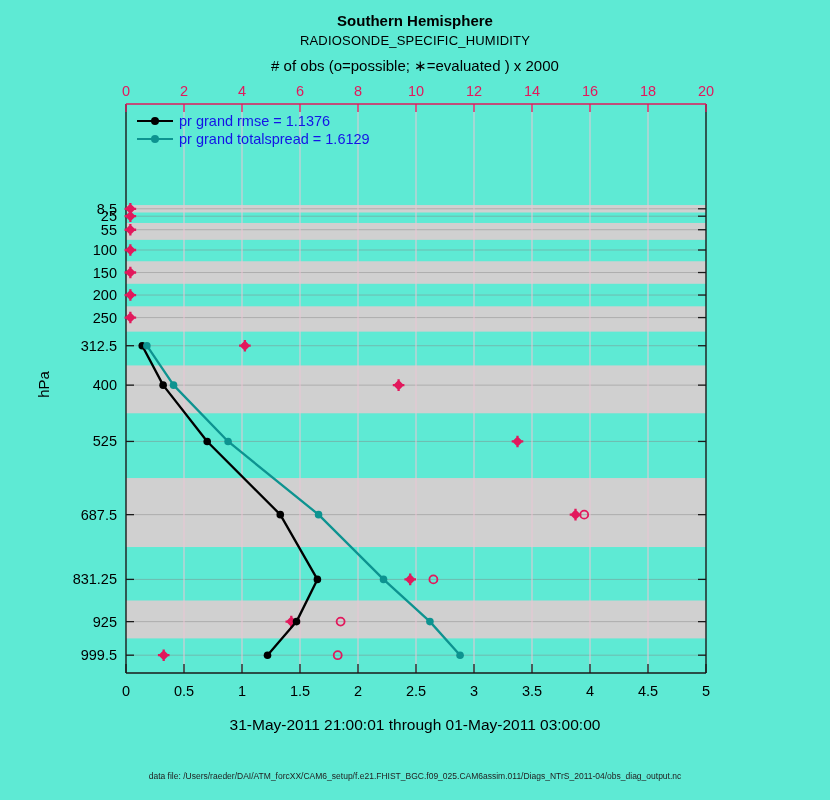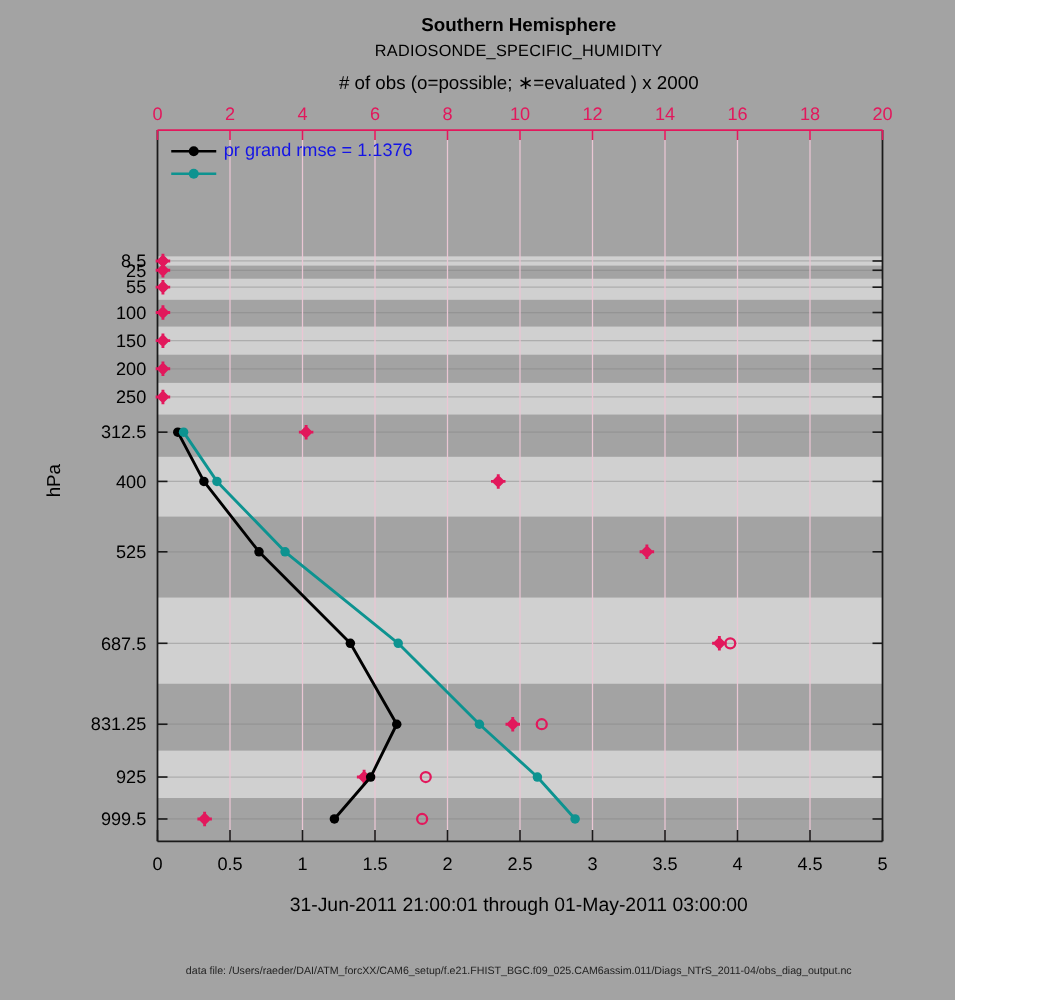--- a/index.html
+++ b/index.html
@@ -1,16 +1,16 @@
 <!DOCTYPE html>
 <html><head>
 <meta charset="utf-8">
 <style>
   html,body{margin:0;padding:0;background:#ffffff;}
-  #stage{position:relative;width:764px;height:800px;background:#a3a3a3;overflow:hidden;
+  #stage{position:relative;width:830px;height:800px;background:#5eead4;overflow:hidden;
          font-family:"Liberation Sans","DejaVu Sans",sans-serif;color:#000;}
   .ctr{position:absolute;left:0;width:830px;text-align:center;white-space:nowrap;}
   #title1{top:12px;font-size:15px;font-weight:bold;}
   #title2{top:33px;font-size:13px;font-weight:normal;letter-spacing:.2px;}
   #obslabel{top:57px;font-size:15px;font-weight:500;}
   #xlabel{top:698px;font-size:15px;}
   #timespan{top:716px;font-size:15.5px;}
   #datafile{top:771px;font-size:8.5px;color:#222;}
   #plot{position:absolute;left:0;top:0;}
   #ylabel{position:absolute;left:30px;top:376px;font-size:15px;transform:rotate(-90deg);transform-origin:center;}
@@ -210,18 +210,19 @@
     <div class="leg-row">
       <span class="leg-line" style="background-color: rgb(0, 0, 0);">
           <span class="leg-dot" style="background-color: rgb(0, 0, 0);"></span>
         </span>
       <span class="leg-txt" style="color: rgb(20, 20, 230); text-align: right;">pr grand rmse = 1.1376</span>
     </div>
     <div class="leg-row">
       <span class="leg-line" style="background-color: rgb(13, 147, 144);">
           <span class="leg-dot" style="background-color: rgb(13, 147, 144);"></span>
         </span>
+      <span class="leg-txt" style="color: rgb(20, 20, 230);">pr grand totalspread = 1.6129</span>
     </div>
   </div>
 
-  <div id="timespan" class="ctr">31-Jun-2011 21:00:01 through 01-May-2011 03:00:00</div>
+  <div id="timespan" class="ctr">31-May-2011 21:00:01 through 01-May-2011 03:00:00</div>
   <div id="datafile" class="ctr">data file: /Users/raeder/DAI/ATM_forcXX/CAM6_setup/f.e21.FHIST_BGC.f09_025.CAM6assim.011/Diags_NTrS_2011-04/obs_diag_output.nc</div>
 </div>
 
 </body></html>

